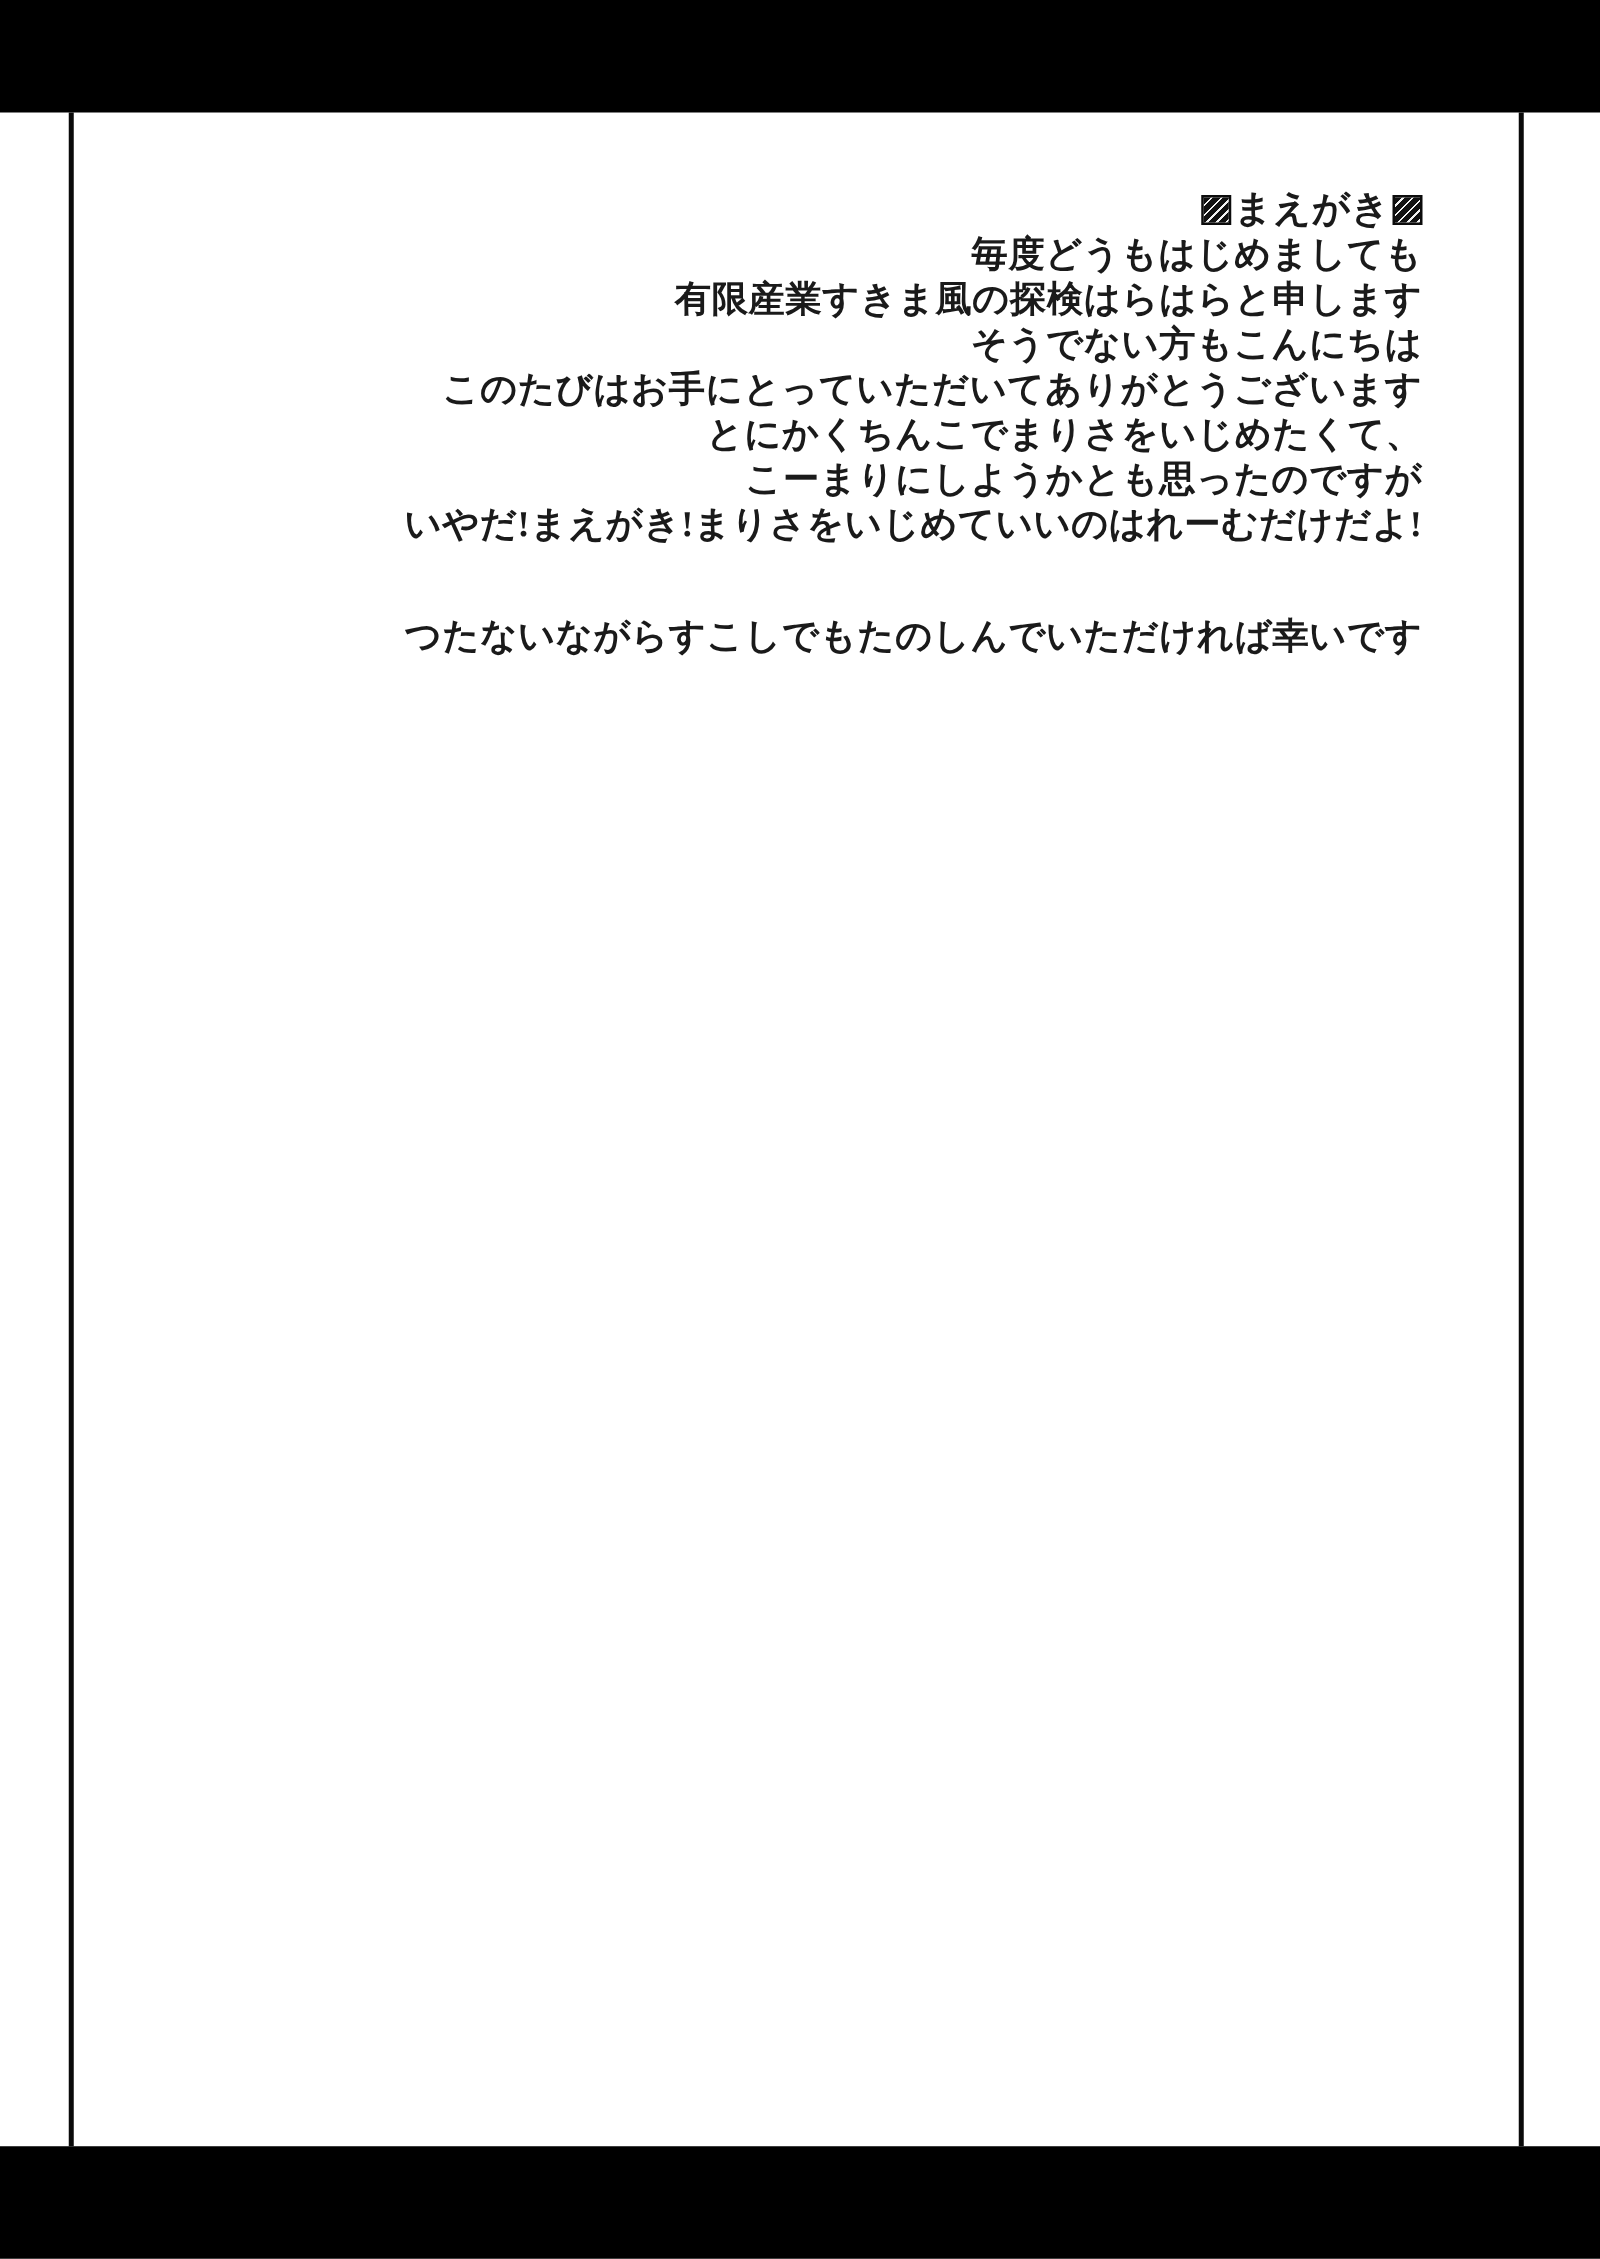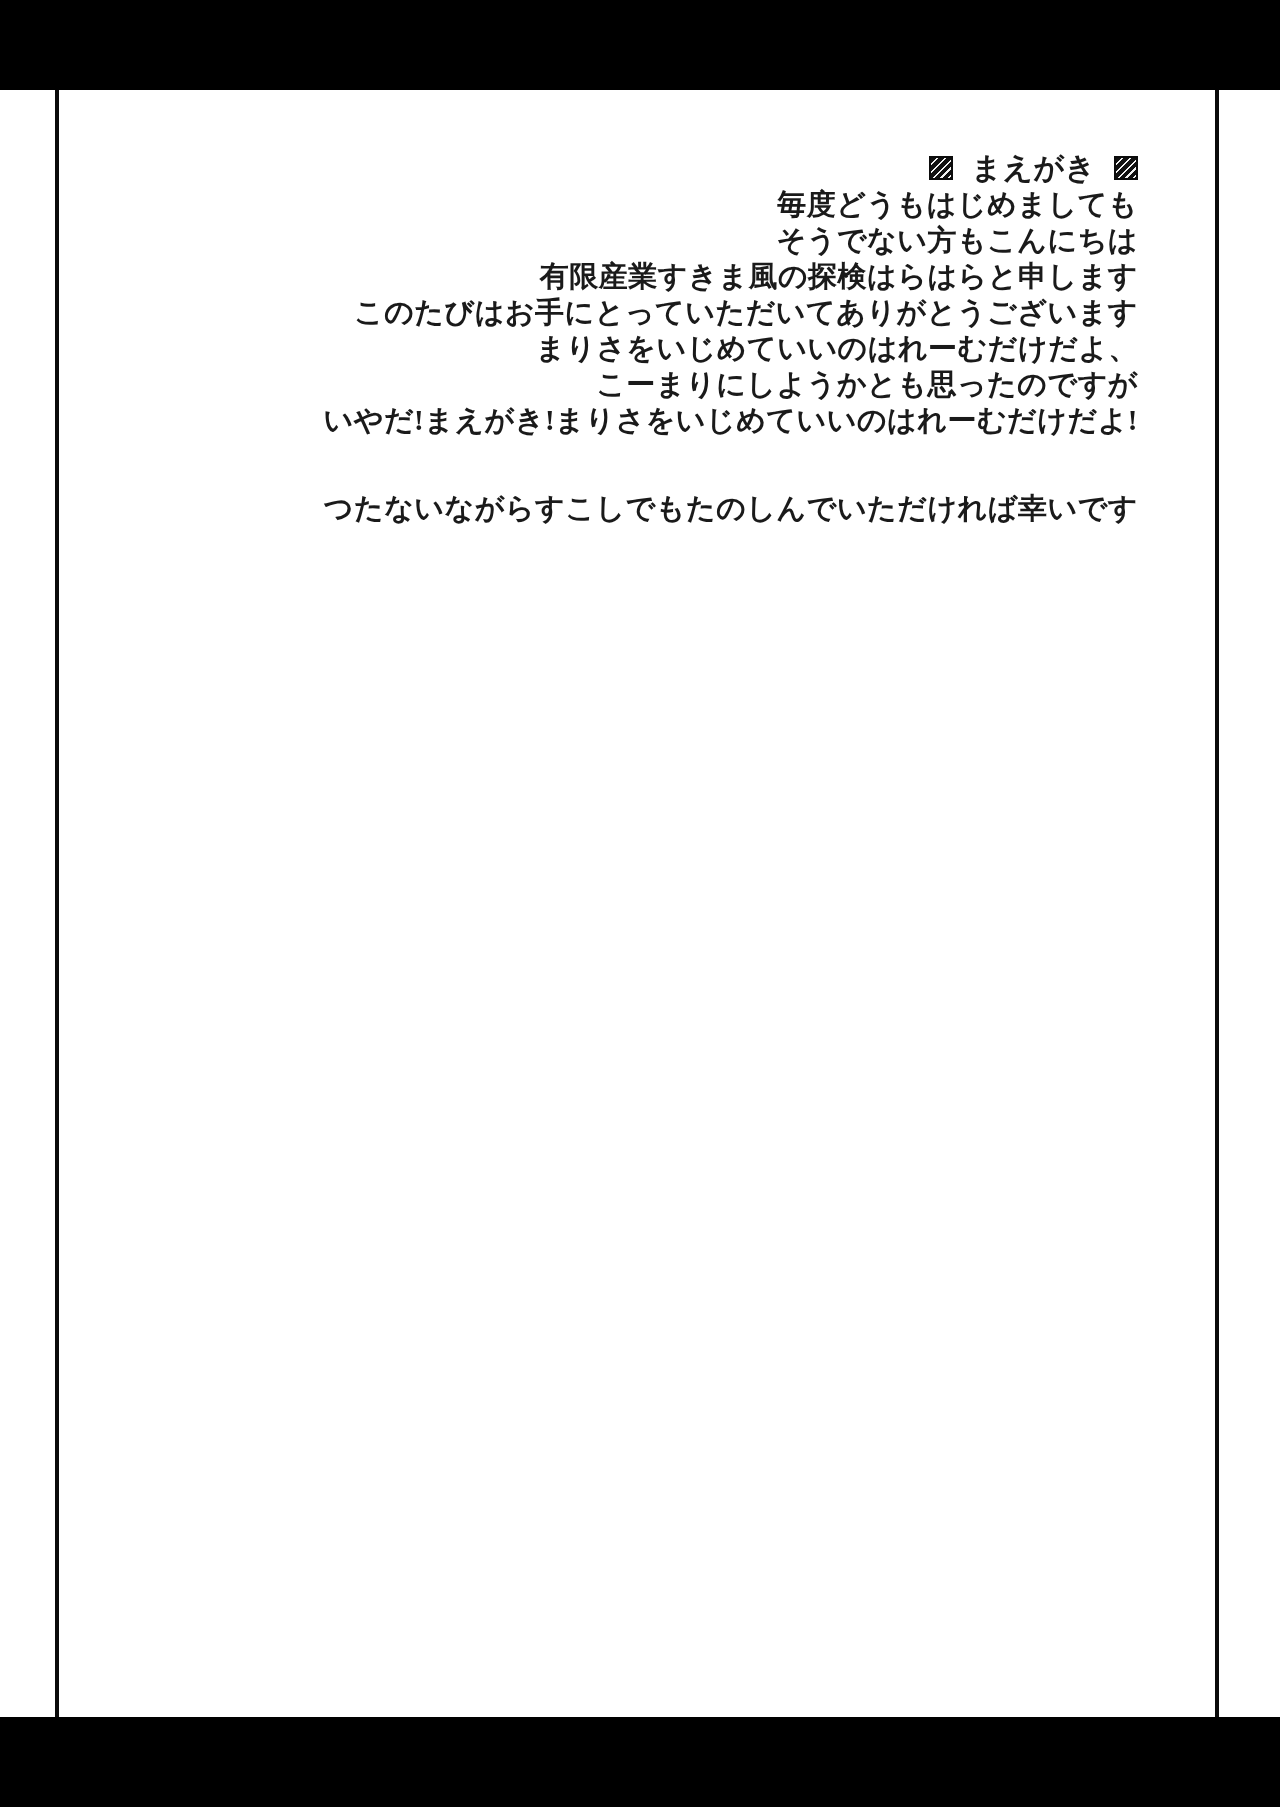--- a/index.html
+++ b/index.html
@@ -54,21 +54,21 @@
     font-size: 29px;
     line-height: 36px;
     font-weight: 600;
     letter-spacing: 0.5px;
     white-space: nowrap;
   }
   .preface-title {
     display: flex;
     justify-content: flex-end;
     align-items: center;
-    gap: 18px;
+    gap: 2px;
     line-height: 36px;
     font-size: 30px;
   }
   .hatch {
     display: inline-block;
     width: 24px; height: 24px;
     background: repeating-linear-gradient(135deg, #111 0px, #111 4px, #f2f2f2 4px, #f2f2f2 5.5px);
     border: 2px solid #0c0c0c;
     box-sizing: border-box;
   }
@@ -93,24 +93,24 @@
 
   <div class="preface">
 
     <div class="preface-title">
       <span class="hatch"></span>
       <span>まえがき</span>
       <span class="hatch"></span>
     </div>
 
     <div class="line">毎度どうもはじめましても</div>
+    <div class="line">有限産業すきま風の探検はらはらと申します</div>
     <div class="line">そうでない方もこんにちは</div>
-    <div class="line">有限産業すきま風の探検はらはらと申します</div>
     <div class="line">このたびはお手にとっていただいてありがとうございます</div>
-    <div class="line">まりさをいじめていいのはれーむだけだよ、</div>
+    <div class="line">とにかくちんこでまりさをいじめたくて、</div>
     <div class="line">こーまりにしようかとも思ったのですが</div>
     <div class="line">いやだ!まえがき!まりさをいじめていいのはれーむだけだよ!</div>
 
     <div class="closing">つたないながらすこしでもたのしんでいただければ幸いです</div>
 
   </div>
 
   <div class="bar-bottom"></div>
 
 </div>

